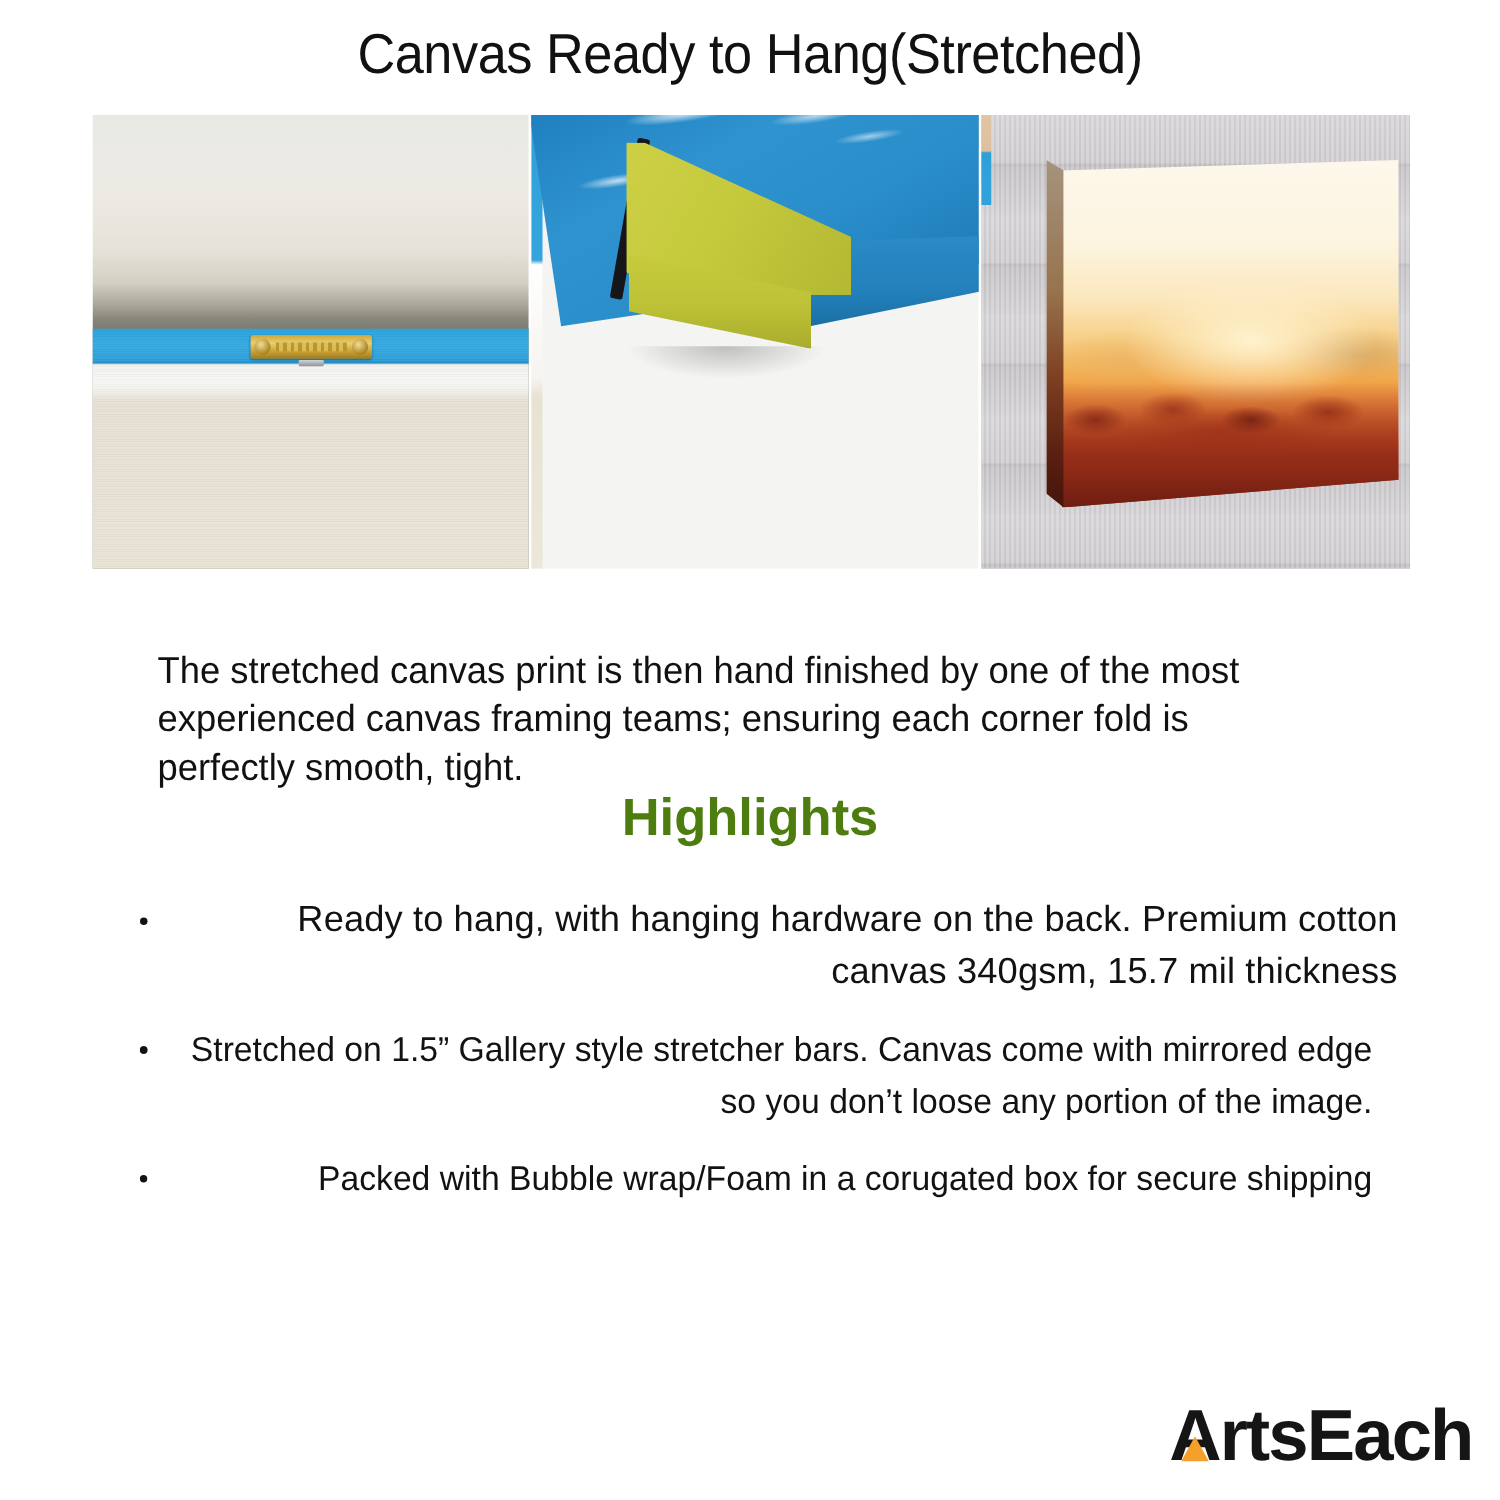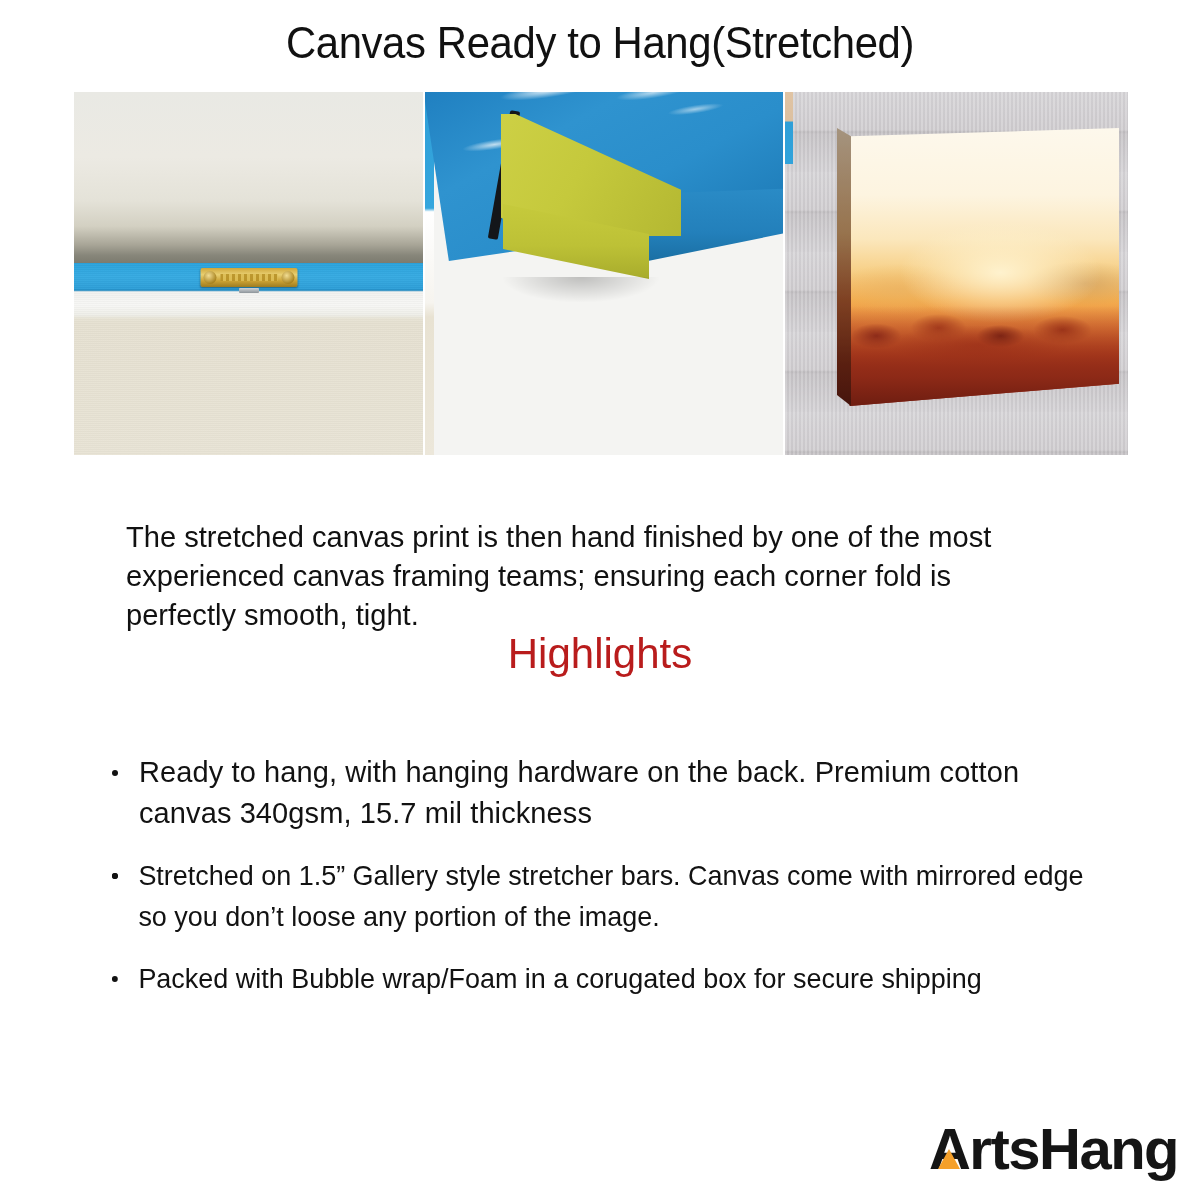--- a/index.html
+++ b/index.html
@@ -263,33 +263,34 @@
   }
 
   
   .highlights-heading {
     position: absolute;
     left: 0; top: 630px;
     width: 1200px;
     text-align: center;
     font-family: "Liberation Sans", sans-serif;
     font-size: 42px;
-    font-weight: 400;
-    color: #b91c1c;
+    font-weight: 700;
+    color: #4d7c0f;
   }
 
   
   .highlight-list {
     position: absolute;
     left: 108px;
-    top: 752px;
+    top: 716px;
     width: 1010px;
     margin: 0;
     padding: 0;
     list-style: none;
+    text-align: right;
   }
   .highlight-item {
     position: relative;
     padding-left: 31px;
     margin-bottom: 21px;
     font-size: 28px;
     line-height: 41px;
     color: #121212;
   }
   .highlight-item .dot {
@@ -404,14 +405,14 @@
     <span>Packed with Bubble wrap/Foam in a corugated box for secure shipping</span>
   </li>
 </ul>
 
 <div class="brand-logo">
   <span class="logo-a">
     <span>A</span>
     <span class="logo-triangle"></span>
   </span>
     <span>rts</span>
-    <span>Hang</span>
+    <span>Each</span>
 </div>
 
 </body></html>

